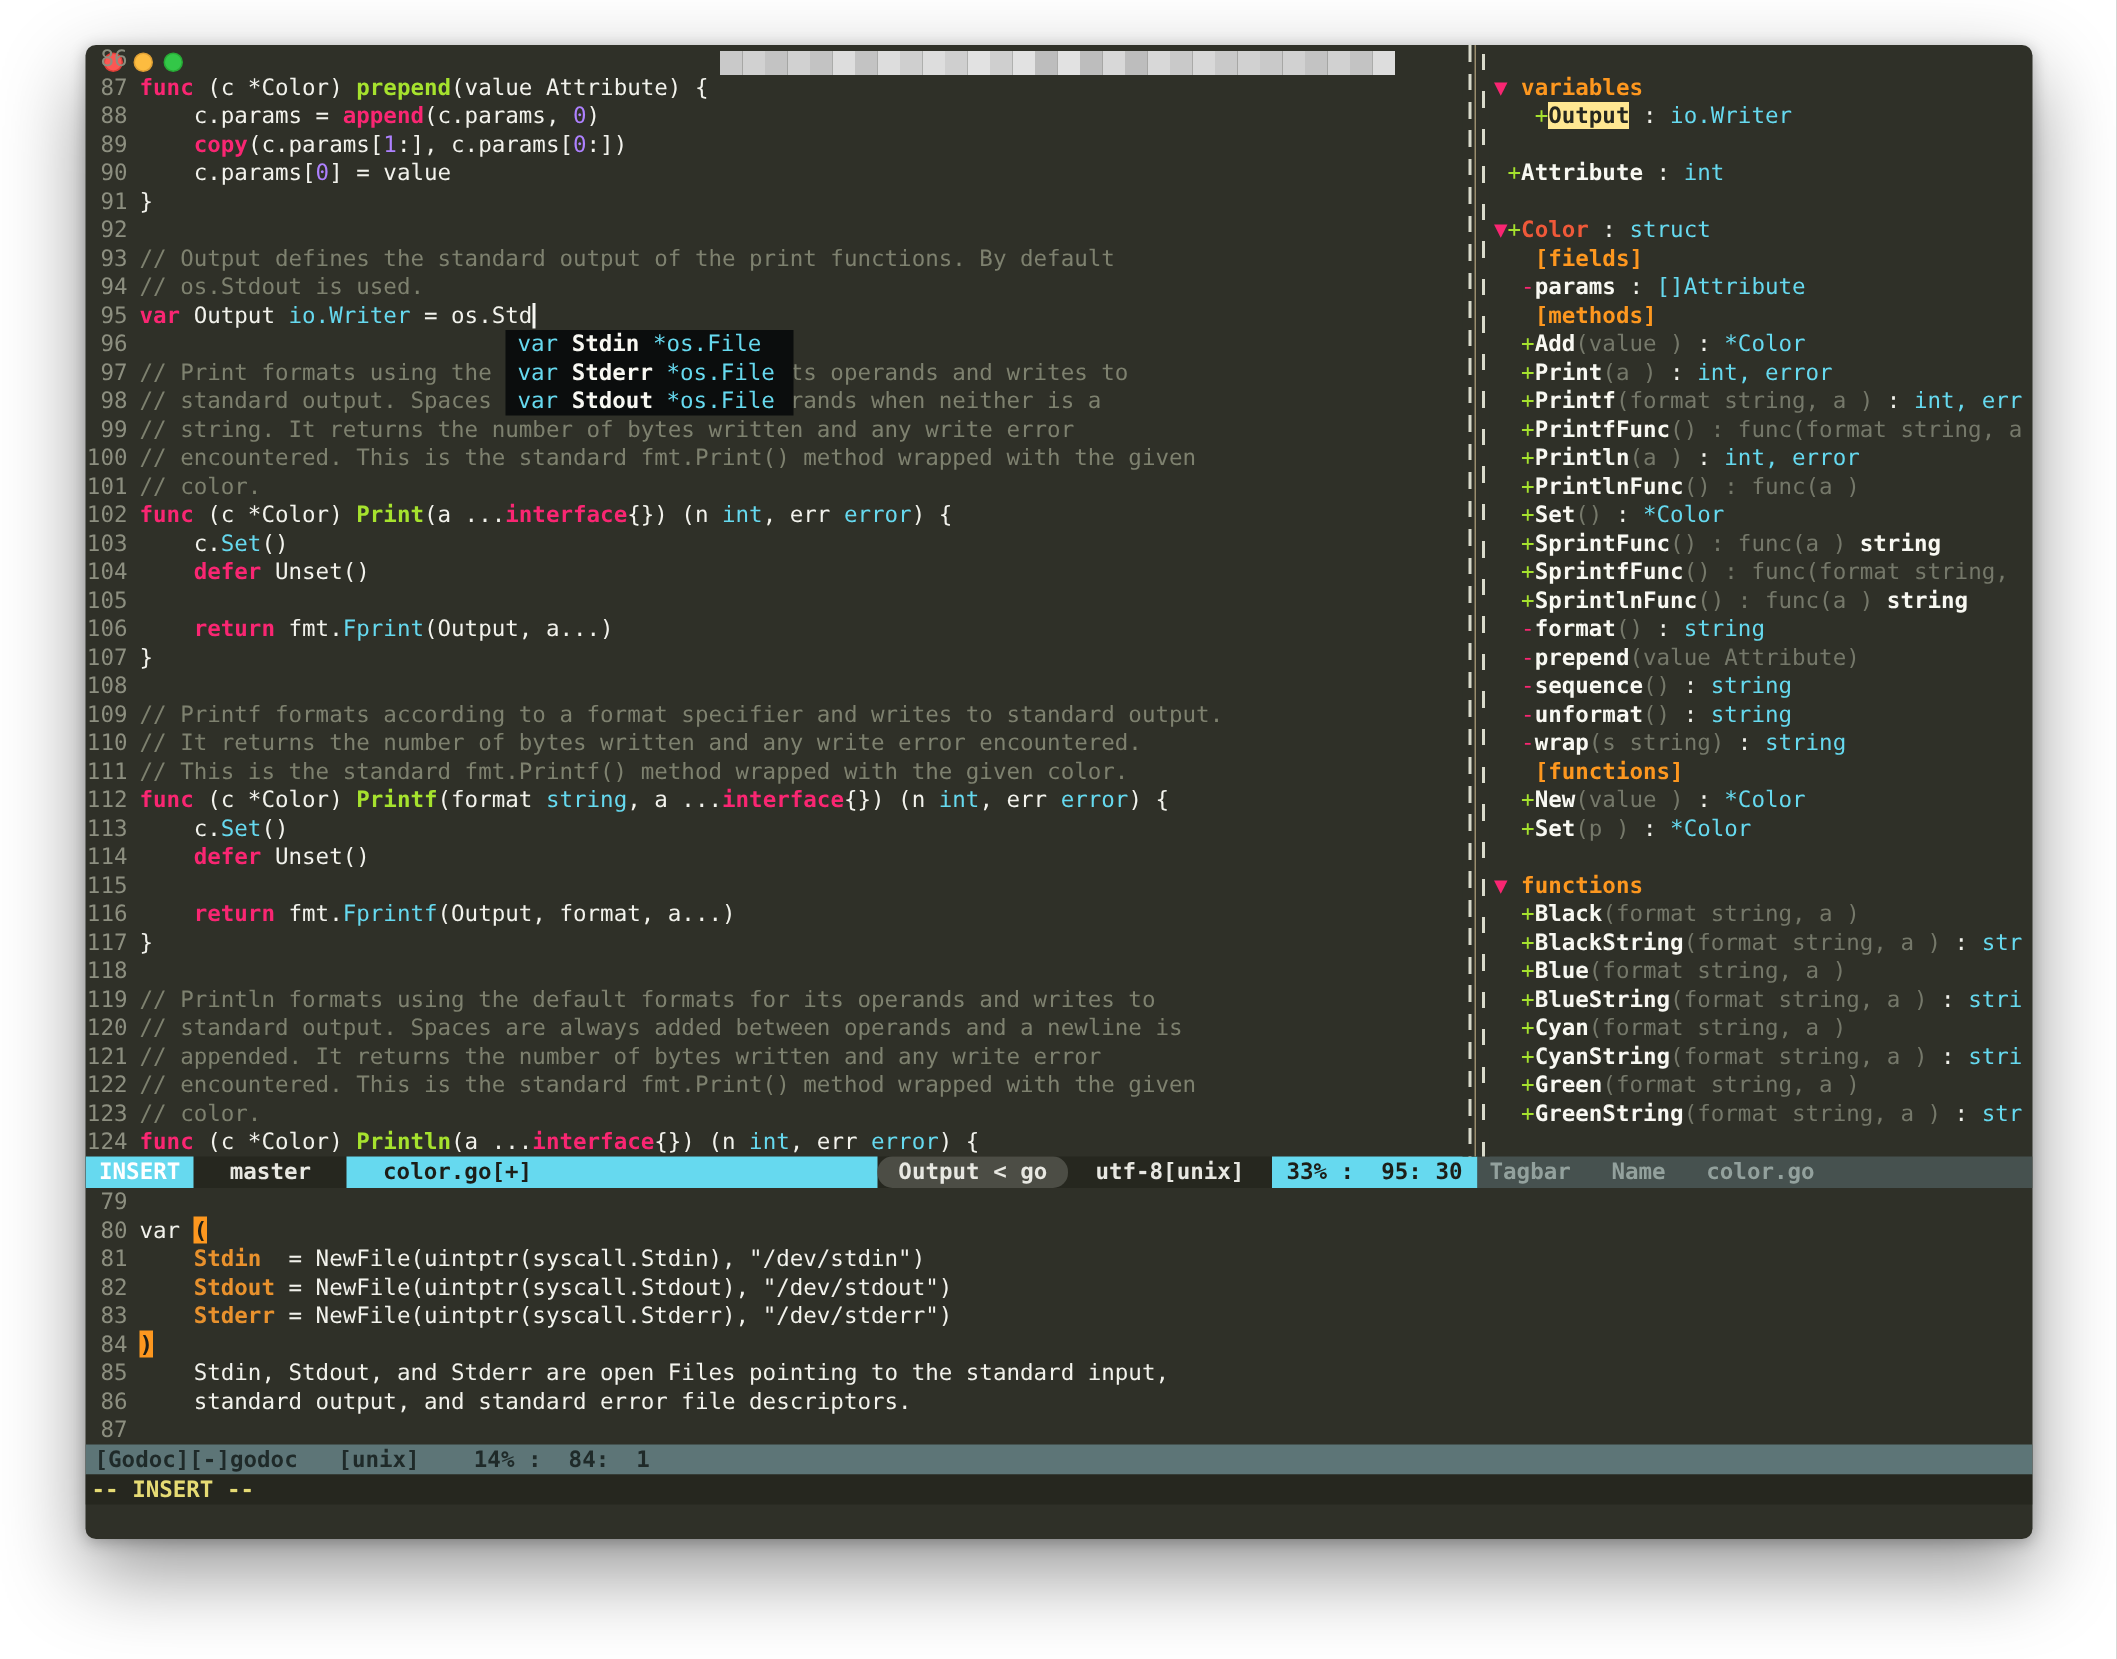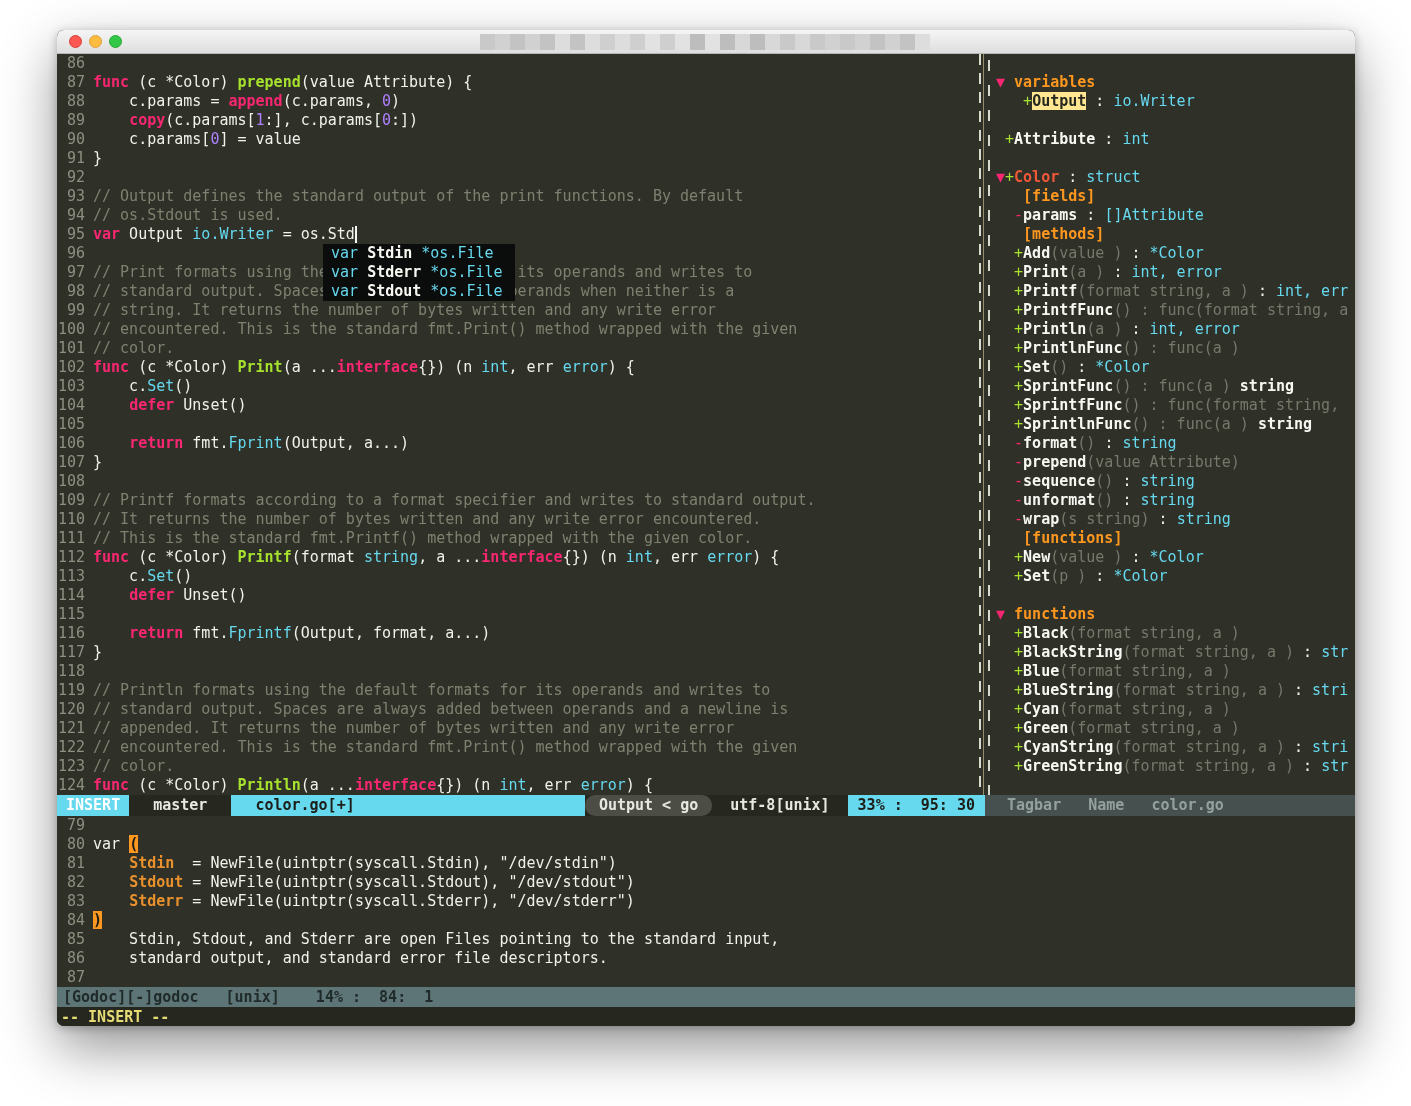--- a/index.html
+++ b/index.html
@@ -1,20 +1,20 @@
 <!DOCTYPE html>
 <html><head>
 <meta charset="utf-8">
 <style>
   html,body{margin:0;padding:0;background:#fff;}
   .stage{position:relative;width:1411px;height:1106px;background:#fff;overflow:hidden;
          font-family:"DejaVu Sans Mono","Liberation Mono",monospace;}
   .window{position:absolute;left:57px;top:30px;width:1298px;height:996px;border-radius:7px;
           overflow:hidden;box-shadow:0 22px 55px rgba(0,0,0,.42),0 2px 10px rgba(0,0,0,.25);
-          display:flex;flex-direction:column;background:#2f3028;}
+          display:flex;flex-direction:row;background:#2f3028;}
   
   .titlebar{height:23px;background:linear-gradient(#f5f5f5,#dedede);border-bottom:1px solid #b7b7b7;
             position:relative;flex:none;}
   .tl{position:absolute;top:5px;width:13px;height:13px;border-radius:50%;}
   .tl.red{left:12px;background:#fc5753;border:1px solid #df3e38;box-sizing:border-box;}
   .tl.yellow{left:32px;background:#fdbc40;border:1px solid #de9f34;box-sizing:border-box;}
   .tl.green{left:52px;background:#33c748;border:1px solid #27aa35;box-sizing:border-box;}
   .blur{position:absolute;left:423px;top:4px;width:452px;height:16px;display:flex;overflow:hidden;}
   .blur i{flex:none;width:15px;height:100%;}
   
@@ -35,21 +35,21 @@
   .c-m{background:#fd971f;color:#1d1e18;font-weight:bold;}
   .c-gy{color:#75786a;}
   .c-or{color:#fd971f;font-weight:bold;}
   .c-pk{color:#f92672;}
   .c-gn{color:#a6e22e;}
   .c-rd{color:#ef5939;font-weight:bold;}
   .c-wb{color:#f8f8f2;font-weight:bold;}
   .c-hl{background:#ffe792;color:#26271f;font-weight:bold;}
   .caret{display:inline-block;width:2px;height:17px;background:#f6f6f2;vertical-align:text-bottom;}
   
-  .popup{position:absolute;left:266px;top:190px;width:192px;background:#0b0d0d;z-index:5;}
+  .popup{position:absolute;left:280px;top:190px;width:192px;background:#0b0d0d;z-index:5;}
   .pitem{height:19px;padding-left:8px;white-space:pre;}
   
   .vsep{width:18px;flex:none;background-color:#2f3028;
         background-image:repeating-linear-gradient(180deg,#d9dacb 0 11px,rgba(0,0,0,0) 11px 19px),
           repeating-linear-gradient(180deg,rgba(0,0,0,0) 0 6px,#d9dacb 6px 17px,rgba(0,0,0,0) 17px 25px),
           linear-gradient(#9a8d6d,#9a8d6d);
         background-size:2px 100%,2px 100%,1px 100%;
         background-position:4px 0,13px 0,8px 0;background-repeat:no-repeat;}
   .tagbar{flex:1;overflow:hidden;}
   .trow{height:19px;white-space:pre;padding-left:3px;overflow:hidden;}
@@ -57,21 +57,21 @@
   .statusrow{height:21px;display:flex;flex:none;font-weight:bold;}
   .mainstatus{width:928px;flex:none;display:flex;background:#26271f;align-items:stretch;}
   .mainstatus span{display:flex;align-items:center;white-space:pre;}
   .st-mode{background:#66d9ef;color:#ffffff;padding:0 9px;}
   .st-branch{color:#e8e8e2;padding:0 24px;}
   .st-file{background:#66d9ef;color:#1d1e18;flex:1;padding-left:24px;}
   .st-out{background:#4c4d45;color:#e8e8e2;padding:0 14px;border-radius:10px;}
   .st-enc{color:#e8e8e2;padding:0 18px;}
   .st-pos{background:#66d9ef;color:#1d1e18;padding:0 10px;}
   .tagstatus{flex:1;background:#46514f;color:#93a19d;display:flex;align-items:center;
-             padding-left:22px;white-space:pre;font-weight:bold;}
+             padding-left:8px;white-space:pre;font-weight:bold;}
   
   .godoc{height:171px;flex:none;overflow:hidden;}
   .gstatus{height:20px;flex:none;background:#5d7577;color:#1f2a29;font-weight:bold;
            display:flex;align-items:center;justify-content:flex-start;
            padding:0 8px 0 6px;white-space:pre;}
   .cmdline{height:20px;flex:none;display:flex;align-items:center;padding-left:4px;
            color:#e6db74;font-weight:bold;background:#26271f;white-space:pre;}
 </style>
 </head>
 <body>
@@ -191,22 +191,22 @@
             <div class="trow"><span class="c-w">   </span><span class="c-or">[functions]</span></div>
             <div class="trow"><span class="c-w">  </span><span class="c-gn">+</span><span class="c-wb">New</span><span class="c-gy">(value ) </span><span class="c-w">: </span><span class="c-t">*Color</span></div>
             <div class="trow"><span class="c-w">  </span><span class="c-gn">+</span><span class="c-wb">Set</span><span class="c-gy">(p ) </span><span class="c-w">: </span><span class="c-t">*Color</span></div>
             <div class="trow"></div>
             <div class="trow"><span class="c-pk">▼</span><span class="c-w"> </span><span class="c-or">functions</span></div>
             <div class="trow"><span class="c-w">  </span><span class="c-gn">+</span><span class="c-wb">Black</span><span class="c-gy">(format string, a )</span></div>
             <div class="trow"><span class="c-w">  </span><span class="c-gn">+</span><span class="c-wb">BlackString</span><span class="c-gy">(format string, a ) </span><span class="c-w">: </span><span class="c-t">str</span></div>
             <div class="trow"><span class="c-w">  </span><span class="c-gn">+</span><span class="c-wb">Blue</span><span class="c-gy">(format string, a )</span></div>
             <div class="trow"><span class="c-w">  </span><span class="c-gn">+</span><span class="c-wb">BlueString</span><span class="c-gy">(format string, a ) </span><span class="c-w">: </span><span class="c-t">stri</span></div>
             <div class="trow"><span class="c-w">  </span><span class="c-gn">+</span><span class="c-wb">Cyan</span><span class="c-gy">(format string, a )</span></div>
+            <div class="trow"><span class="c-w">  </span><span class="c-gn">+</span><span class="c-wb">CyanString</span><span class="c-gy">(format string, a ) </span><span class="c-w">: </span><span class="c-t">stri</span></div>
             <div class="trow"><span class="c-w">  </span><span class="c-gn">+</span><span class="c-wb">Green</span><span class="c-gy">(format string, a )</span></div>
-            <div class="trow"><span class="c-w">  </span><span class="c-gn">+</span><span class="c-wb">CyanString</span><span class="c-gy">(format string, a ) </span><span class="c-w">: </span><span class="c-t">stri</span></div>
             <div class="trow"><span class="c-w">  </span><span class="c-gn">+</span><span class="c-wb">GreenString</span><span class="c-gy">(format string, a ) </span><span class="c-w">: </span><span class="c-t">str</span></div>
           </div>
         <div class="popup" id="popupEl">
             <div class="pitem"><span class="c-t">var </span><span class="c-wb">Stdin </span><span class="c-t">*os.File</span></div>
             <div class="pitem"><span class="c-t">var </span><span class="c-wb">Stderr </span><span class="c-t">*os.File</span></div>
             <div class="pitem"><span class="c-t">var </span><span class="c-wb">Stdout </span><span class="c-t">*os.File</span></div>
           </div>
       </div>
 
       <div class="statusrow">

